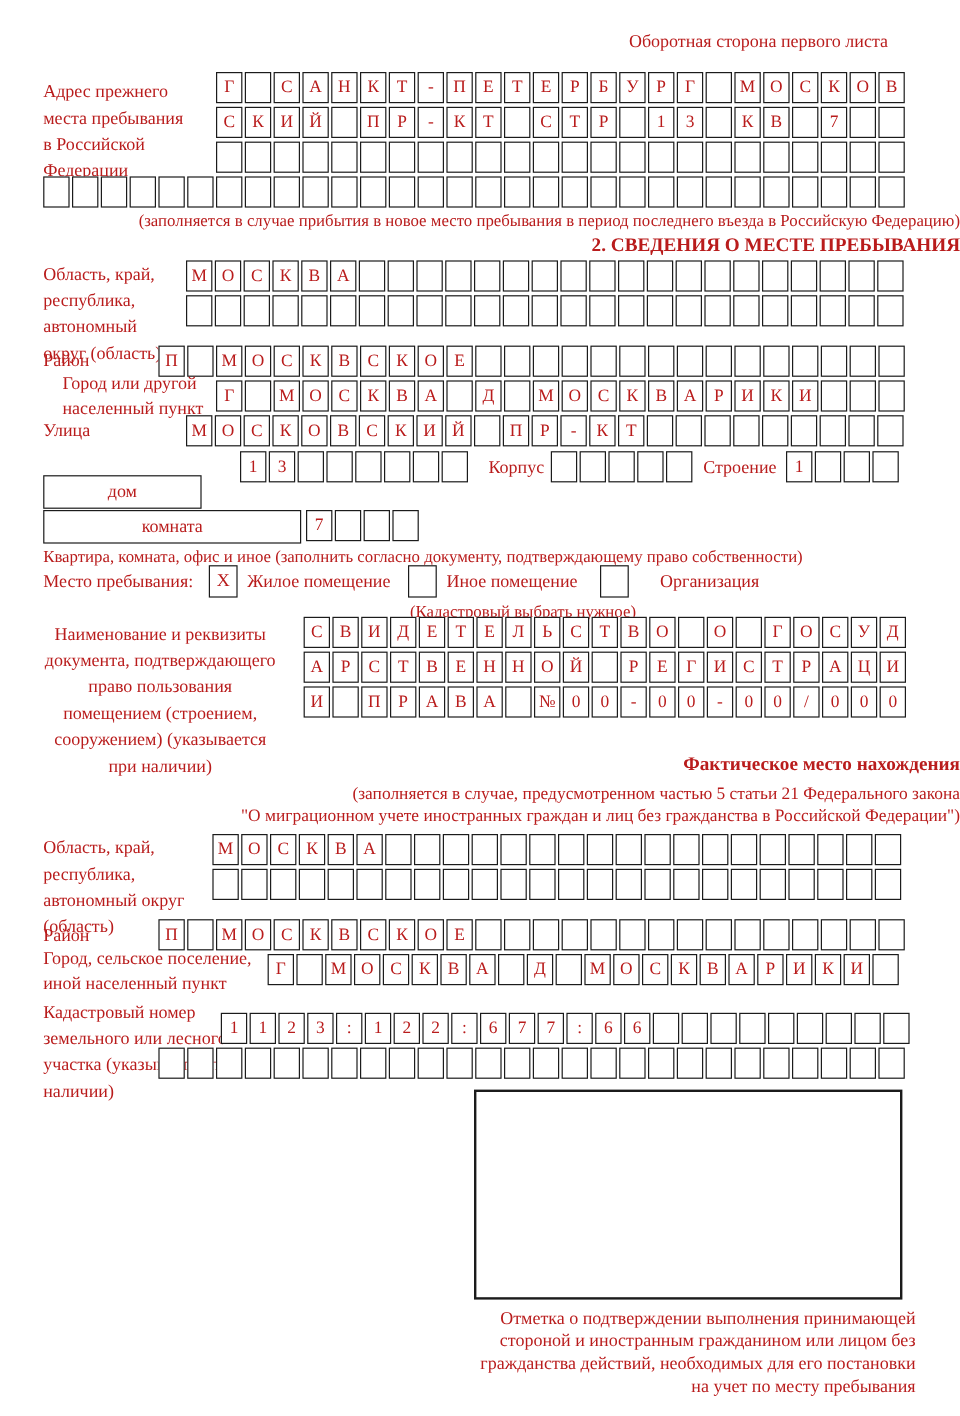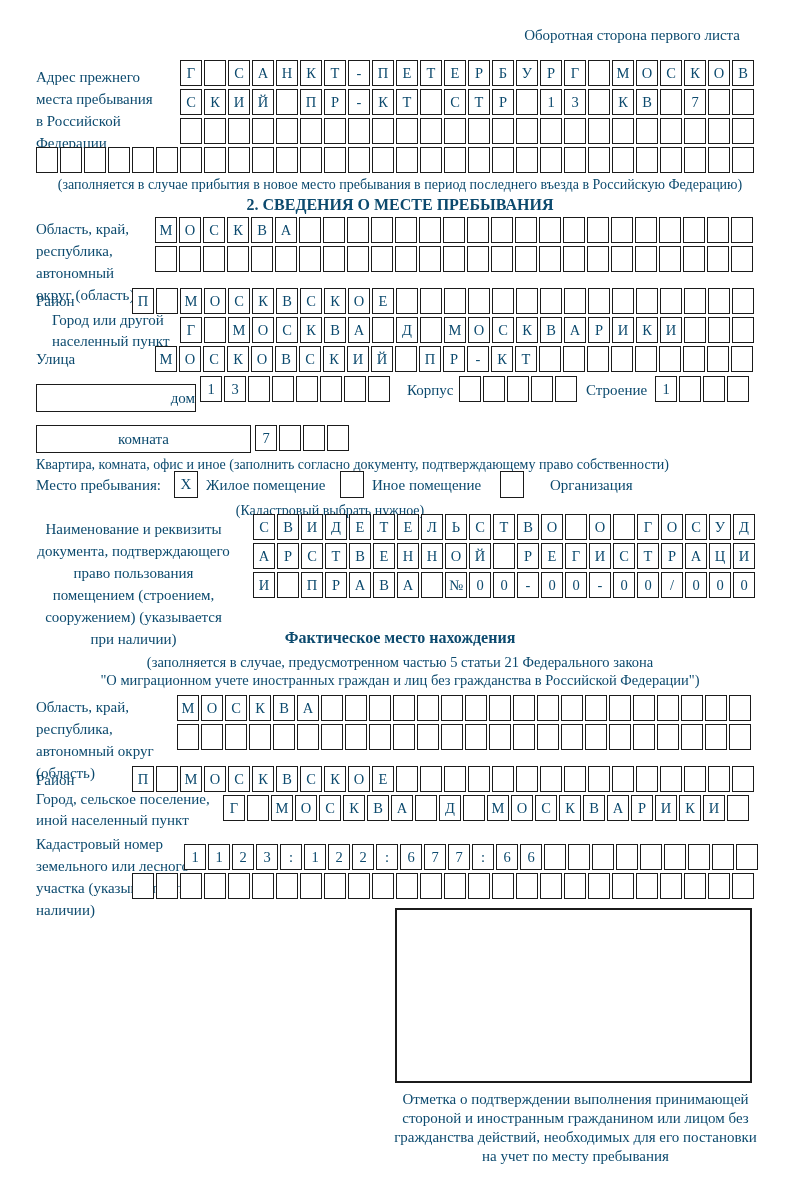--- a/index.html
+++ b/index.html
@@ -1,38 +1,38 @@
 <!DOCTYPE html>
 <html lang="ru"><head>
 <meta charset="utf-8">
 <style>
   html,body{margin:0;padding:0;background:#ffffff;}
   .page{
     position:relative;width:800px;height:1180px;background:#ffffff;
-    font-family:"Liberation Serif","DejaVu Serif",serif;color:#0c4a6e;overflow:hidden;
+    font-family:"Liberation Serif","DejaVu Serif",serif;color:#b91c1c;overflow:hidden;
   }
   .abs{position:absolute;}
   .lbl{font-size:15px;line-height:22px;}
   .note{font-size:14px;line-height:17px;}
   .heading{font-size:16px;font-weight:bold;}
   .grid{position:absolute;display:flex;gap:2px;}
   .cell{
     box-sizing:border-box;flex:0 0 22px;width:22px;height:26px;
     border:1.6px solid #1b1b1b;display:flex;align-items:center;justify-content:center;
     font-size:14.5px;background:#fff;
   }
   .bigcell{
     box-sizing:border-box;width:24px;height:27px;border:1.7px solid #1b1b1b;
     display:flex;align-items:center;justify-content:center;font-size:15px;background:#fff;
   }
   .widebox{
     box-sizing:border-box;border:1.8px solid #1b1b1b;height:28px;
     display:flex;align-items:center;justify-content:center;font-size:15px;background:#fff;
   }
-  .center{text-align:center;}
+  .center{text-align:right;}
 </style>
 </head>
 <body>
 
 <div class="page">
 
   <div class="abs lbl" style="top:24px;right:60px;">Оборотная сторона первого листа</div>
 
   <div class="abs lbl" style="top:66px;left:36px;width:125px;">Адрес прежнего места пребывания в Российской Федерации</div>
   <div class="grid" style="top:60px;left:180px;">
@@ -285,21 +285,21 @@
       <span class="cell"></span>
       <span class="cell"></span>
       <span class="cell"></span>
       <span class="cell"></span>
       <span class="cell"></span>
       <span class="cell"></span>
       <span class="cell"></span>
       <span class="cell"></span>
     </div>
 
-  <div class="widebox abs" style="top:384px;left:36px;width:160px;justify-content:flex-end;">
+  <div class="widebox abs" style="top:396px;left:36px;width:132px;">
       <span>дом</span>
     </div>
   <div class="grid" style="top:376px;left:200px;">
       <span class="cell">1</span>
       <span class="cell">3</span>
       <span class="cell"></span>
       <span class="cell"></span>
       <span class="cell"></span>
       <span class="cell"></span>
       <span class="cell"></span>

